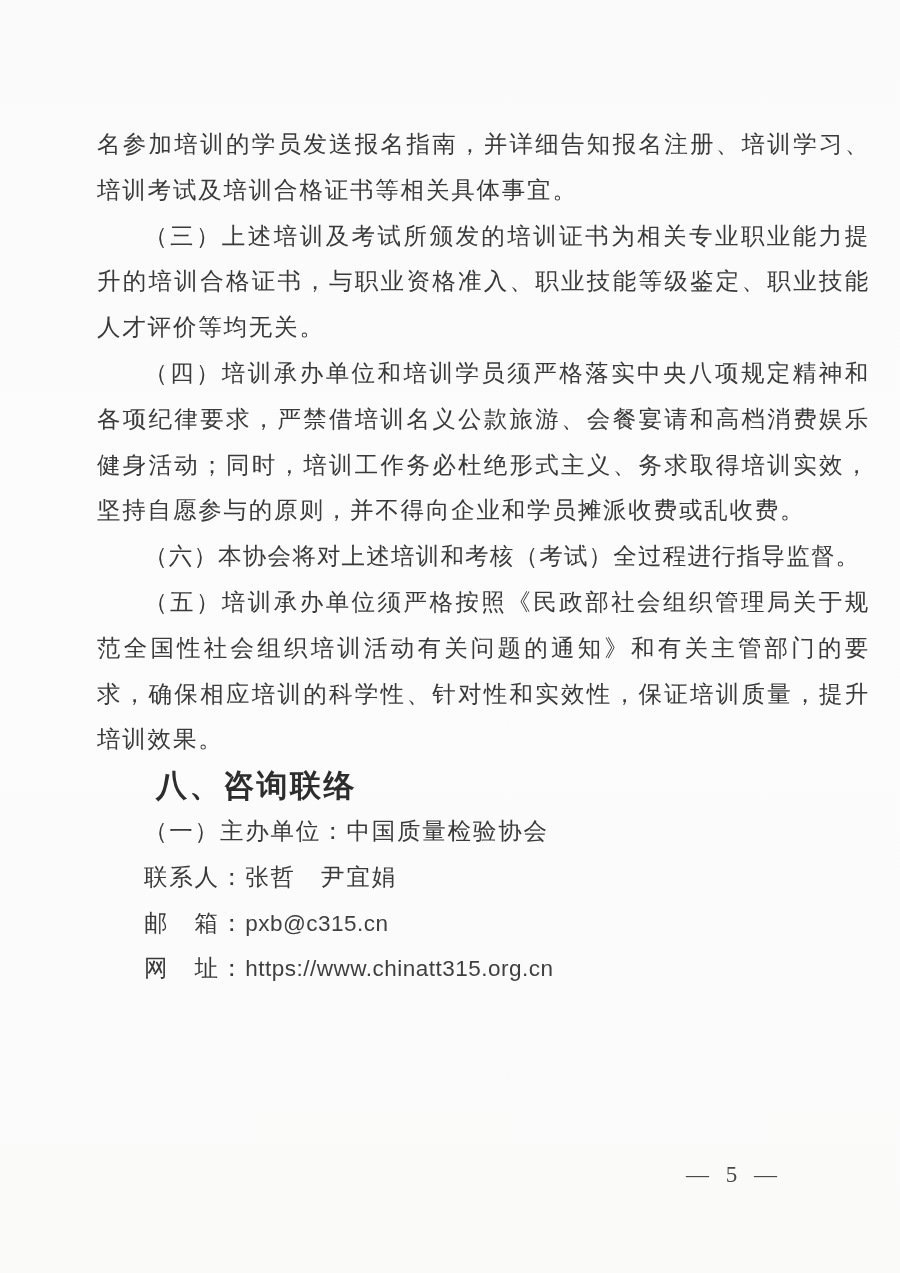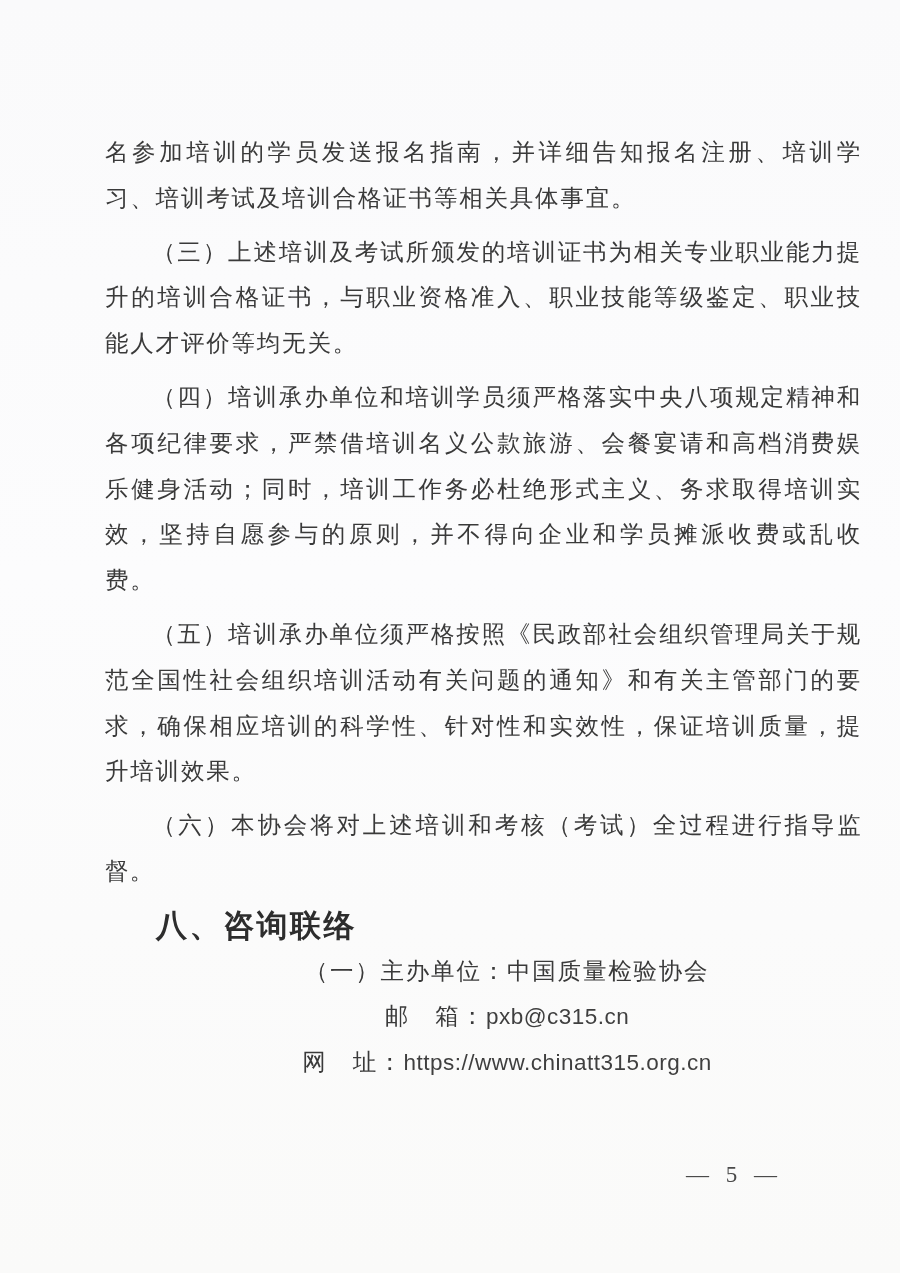--- a/index.html
+++ b/index.html
@@ -17,21 +17,21 @@
     color: #3a3a3a;
     overflow: hidden;
   }
   .content {
     position: absolute;
     left: 97px;
     top: 122px;
     width: 773px;
   }
   p.doc {
-    margin: 8px;
+    margin: 0;
     font-size: 23.5px;
     line-height: 45.8px;
     letter-spacing: 1.8px;
     text-align: justify;
     text-indent: 2em;
   }
   p.cont {
     text-indent: 0;
   }
   p.tight {
@@ -46,21 +46,20 @@
     font-weight: bold;
     color: #2d2d2d;
     font-family: "Liberation Sans", "DejaVu Sans", sans-serif;
   }
   p.contact-line {
     margin: 0;
     font-size: 23.5px;
     line-height: 45.8px;
     letter-spacing: 1.8px;
     text-indent: 2em;
-    text-align: center;
   }
   .latin-value {
     font-family: "Liberation Sans", "DejaVu Sans", sans-serif;
     font-size: 22.5px;
     letter-spacing: 0.5px;
     white-space: pre;
     color: #3f3f3f;
   }
   .footer {
     position: absolute;
@@ -76,27 +75,28 @@
 </style>
 </head>
 <body>
 
 <div class="page">
   <div class="content">
 
     <p class="doc cont">名参加培训的学员发送报名指南，并详细告知报名注册、培训学习、培训考试及培训合格证书等相关具体事宜。</p>
     <p class="doc">（三）上述培训及考试所颁发的培训证书为相关专业职业能力提升的培训合格证书，与职业资格准入、职业技能等级鉴定、职业技能人才评价等均无关。</p>
     <p class="doc">（四）培训承办单位和培训学员须严格落实中央八项规定精神和各项纪律要求，严禁借培训名义公款旅游、会餐宴请和高档消费娱乐健身活动；同时，培训工作务必杜绝形式主义、务求取得培训实效，坚持自愿参与的原则，并不得向企业和学员摊派收费或乱收费。</p>
+    <p class="doc tight">（六）本协会将对上述培训和考核（考试）全过程进行指导监督。</p>
     <p class="doc">（五）培训承办单位须严格按照《民政部社会组织管理局关于规范全国性社会组织培训活动有关问题的通知》和有关主管部门的要求，确保相应培训的科学性、针对性和实效性，保证培训质量，提升培训效果。</p>
-    <p class="doc tight">（六）本协会将对上述培训和考核（考试）全过程进行指导监督。</p>
 
     <h2 class="heading">八、咨询联络</h2>
 
     <p class="contact-line"><span>（一）主办单位：</span><span>中国质量检验协会</span></p>
 
+    <p class="contact-line"><span>联系人：</span><span>张哲　尹宜娟</span></p>
 
 
     <p class="contact-line"><span>邮　箱：</span><span class="latin-value">pxb@c315.cn</span></p>
 
     <p class="contact-line"><span>网　址：</span><span class="latin-value">https://www.chinatt315.org.cn</span></p>
 
   </div>
 
   <div class="footer">— 5 —</div>
 </div>

